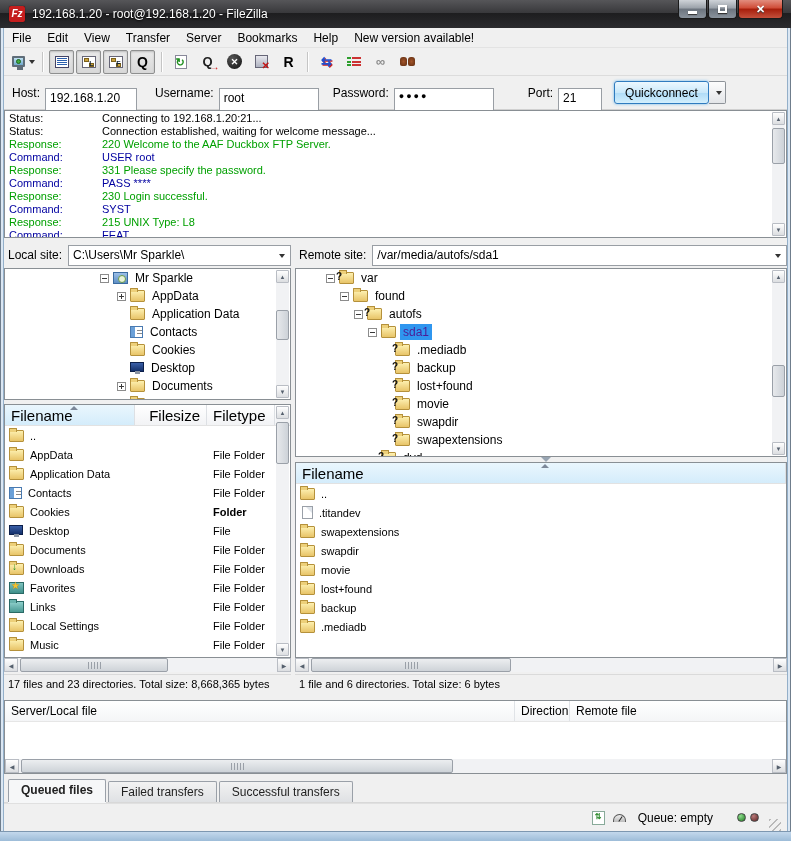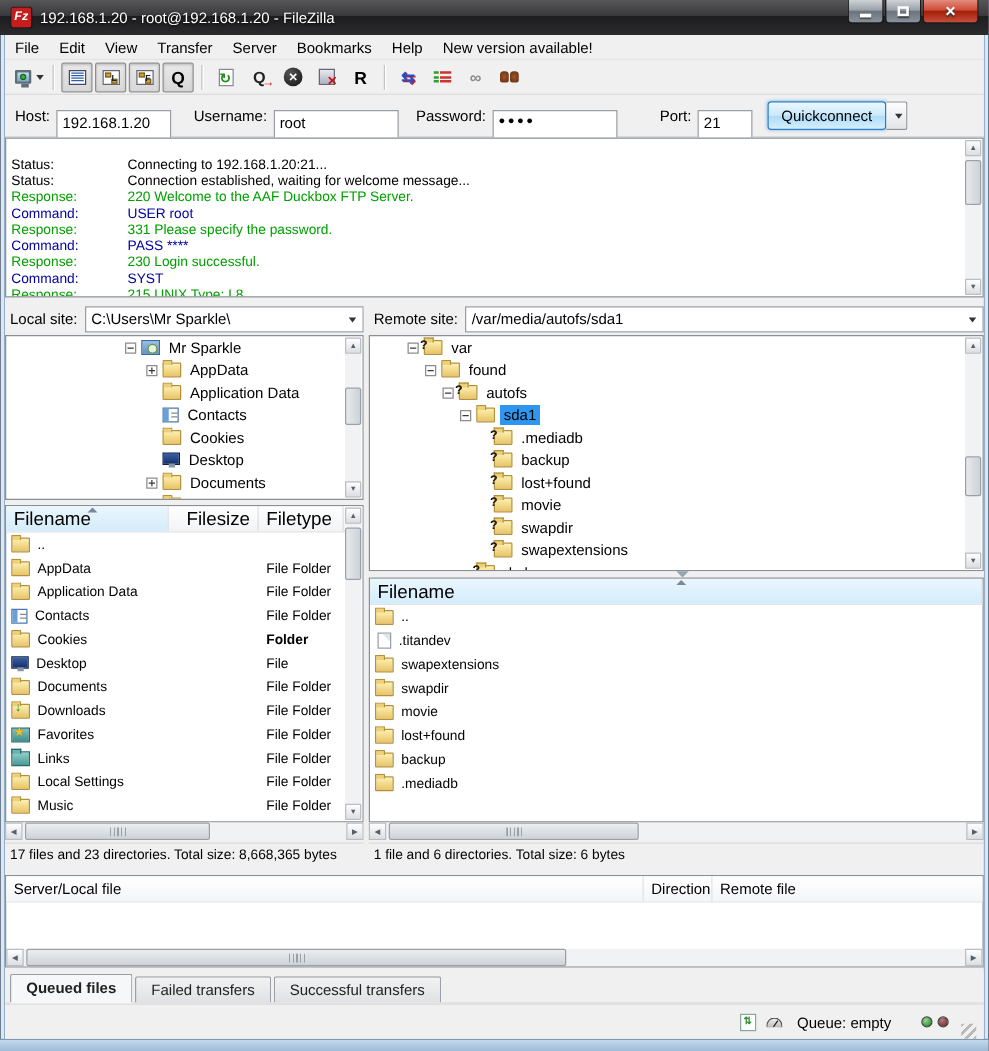--- a/index.html
+++ b/index.html
@@ -82,21 +82,21 @@
   #user-field { width:100px; margin-right:14px; }
   #pass-field { width:100px; margin-right:34px; font-size:9px; letter-spacing:2px; }
   #port-field { width:44px; margin-right:12px; }
   #quickconnect-btn { height:23px; padding:0 10px; border:1px solid #2f7bbf; border-radius:3px;
     background:linear-gradient(#ecf8ff,#c9e8fa 50%,#aedbf7 51%,#d3effd); box-shadow:0 0 3px #6cb7ec; font-size:12px;text-align:center; }
   #quickconnect-dd { width:17px; height:23px; border:1px solid #8e9399; border-left:none; border-radius:0 2px 2px 0;
     background:linear-gradient(#fdfdfd,#e3e5e8); display:flex; align-items:center; justify-content:center; }
 
   
   #log { position:absolute; left:4px; top:110px; width:783px; height:128px; background:#fff;
-    border:1px solid #898f94; overflow:hidden; font-size:11px; line-height:13px; padding-top:15px; }
+    border:1px solid #898f94; overflow:hidden; font-size:11px; line-height:13px; padding-top:1px; }
   .log-line { display:flex; white-space:nowrap; }
   .log-label { width:97px; padding-left:4px; flex:none; }
   .log-line.Status { color:#000; }
   .log-line.Response { color:#00a000; }
   .log-line.Command { color:#0000a0; }
 
   
   .vscroll { position:absolute; top:1px; bottom:1px; right:1px; width:13px; background:#f1f2f4; }
   .vscroll .arr { position:absolute; left:0; width:13px; height:13px; font-size:6px; color:#55606d; text-align:center; line-height:13px;
     background:linear-gradient(#fefefe,#dcdee1); border:1px solid #b9bdc4; border-radius:1px; }
@@ -124,21 +124,21 @@
   .treebox { position:absolute; left:0; right:0; background:#fff; border:1px solid #898f94; overflow:hidden; }
   #local-tree { top:26px; height:132px; }
   #remote-tree { top:26px; height:189px; }
   .trow { height:18px; display:flex; align-items:center; white-space:nowrap; }
   .expander { width:9px; height:9px; border:1px solid #8c8c8c; background:#fff; flex:none; position:relative; margin-right:4px; }
   .expander:before, .expander.plus:after { content:''; position:absolute; background:#3a3a3a; }
   .expander:before { left:1px; right:1px; top:3px; height:1px; }
   .expander.plus:after { top:1px; bottom:1px; left:3px; width:1px; }
   .exp-space { width:13px; flex:none; }
   .tlabel { padding:1px 3px; margin-left:4px; }
-  .tlabel.sel { background:#2f96ef; color:#000000; }
+  .tlabel.sel { background:#2f96ef; color:#4c1d95; }
 
   
   .icn { width:15px; height:12px; flex:none; position:relative; display:inline-block; }
   .icn-folder, .icn-downloads, .icn-music, .icn-updir { background:linear-gradient(100deg,#fbeBAF 0%,#f6dd8a 50%,#e4bd5e 100%); background:linear-gradient(#fdf0b0,#e8c468); border:1px solid #b5913b; border-radius:1px; }
   .icn-folder:before, .icn-downloads:before, .icn-music:before, .icn-updir:before { content:''; position:absolute; top:-3px; left:-1px; width:6px; height:3px;
     background:#edd07a; border:1px solid #b5913b; border-bottom:none; border-radius:1px 1px 0 0; }
   .icn-folder-q { background:linear-gradient(#fdf0b0,#e8c468); border:1px solid #b5913b; border-radius:1px; }
   .icn-folder-q:before { content:''; position:absolute; top:-3px; left:-1px; width:6px; height:3px; background:#edd07a; border:1px solid #b5913b; border-bottom:none; }
   .icn-folder-q:after { content:'?'; position:absolute; left:-4px; top:-2px; font-weight:bold; font-size:10px; color:#111; }
   .icn-file { width:11px; height:13px; background:#fff; border:1px solid #9aa0a8; margin-left:2px; }

